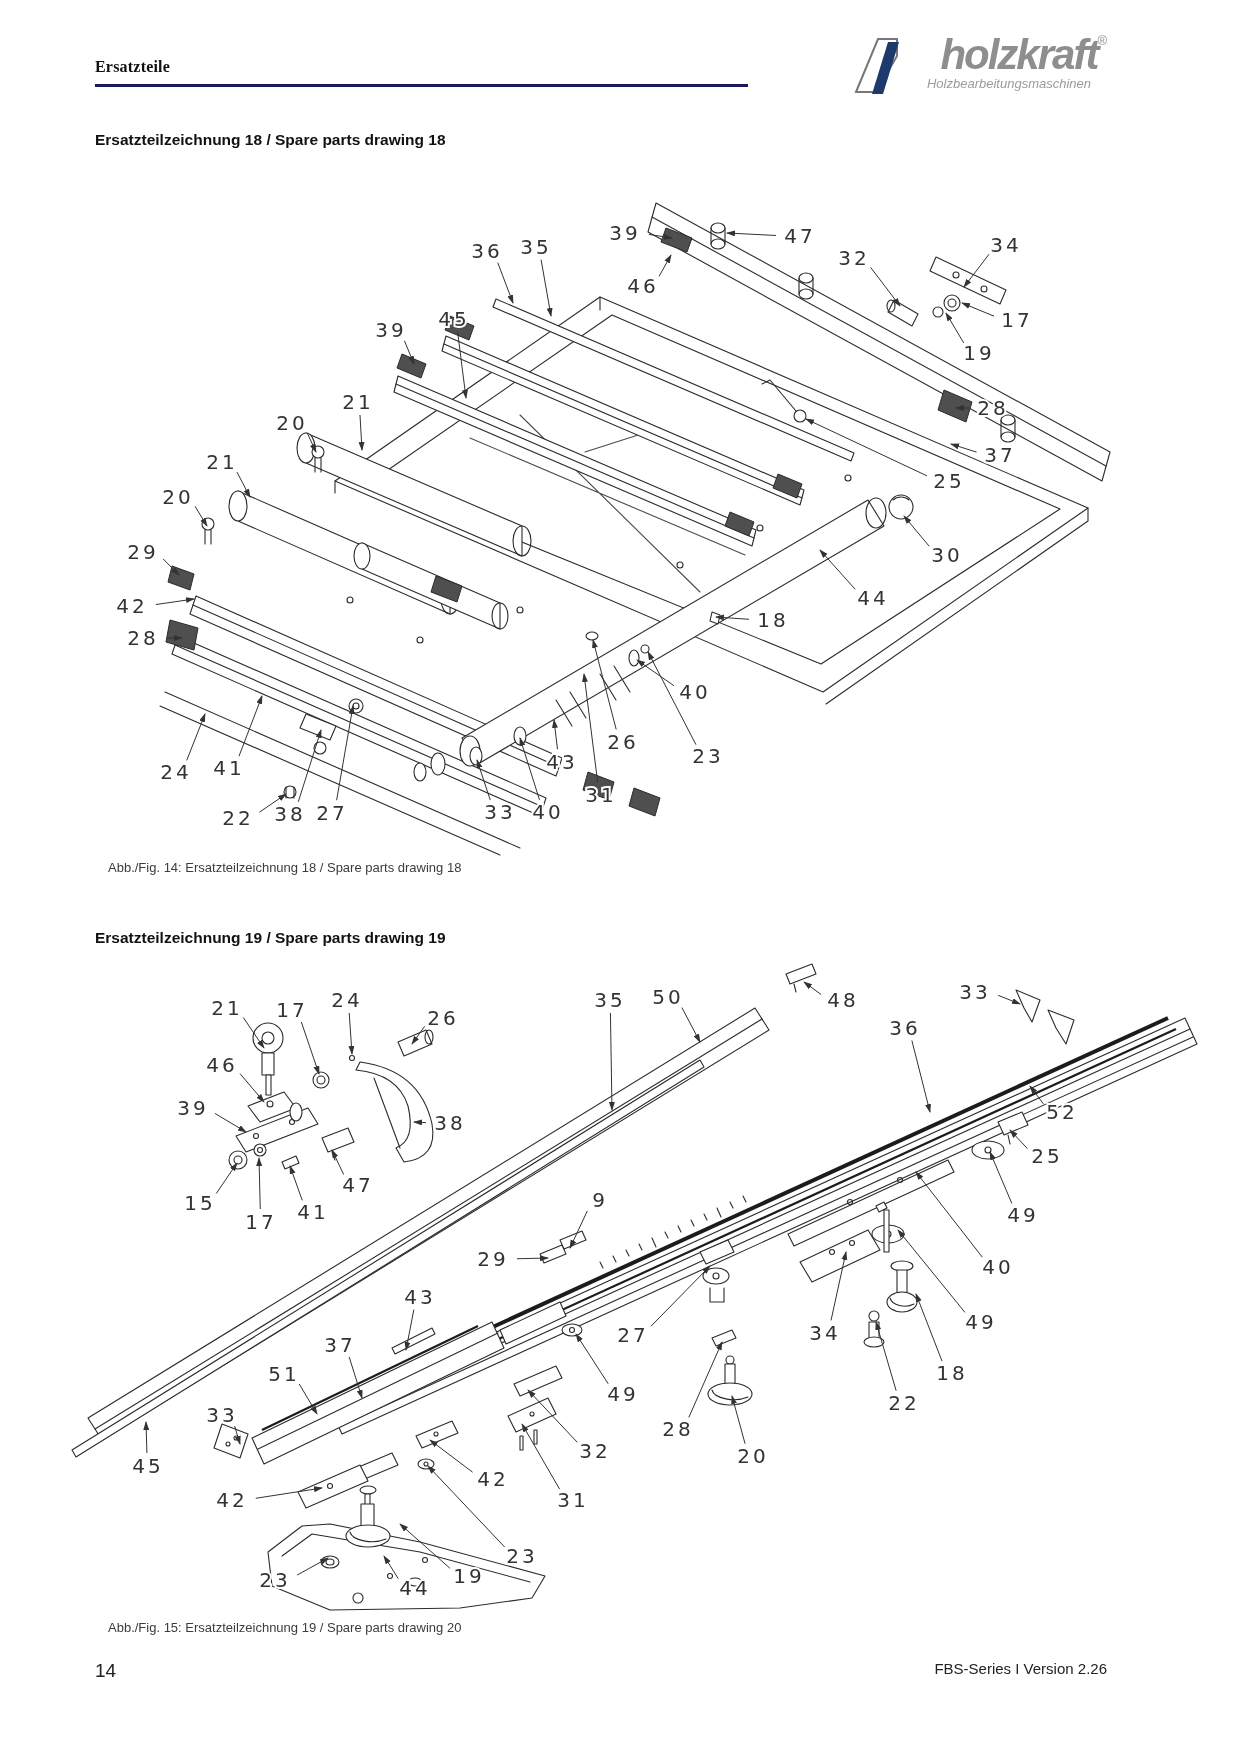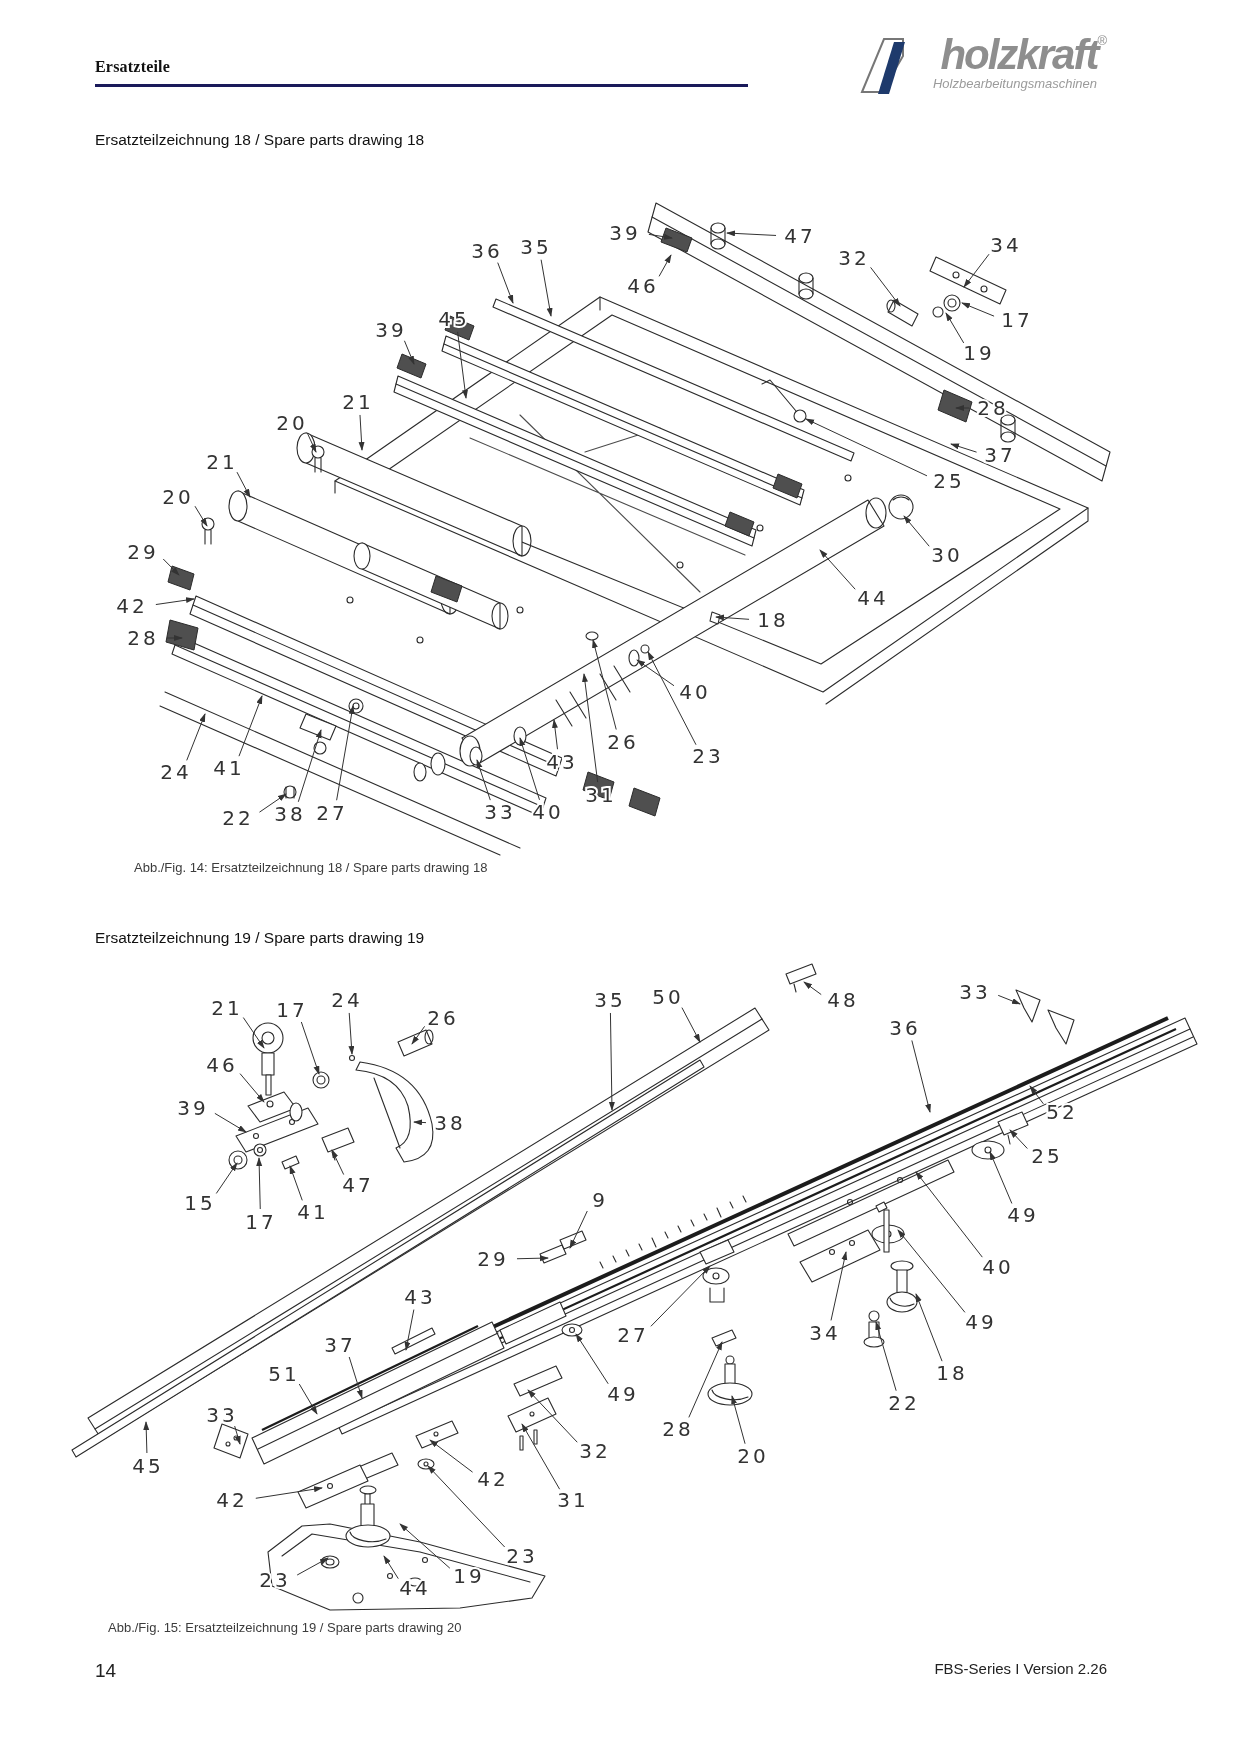--- a/index.html
+++ b/index.html
@@ -6,26 +6,26 @@
   body{width:1240px;height:1754px;position:relative;background:#ffffff;
        font-family:"Liberation Sans", sans-serif;color:#111;overflow:hidden;}
   .abs{position:absolute;}
   
   #section-head{left:95px;top:58px;font-size:16px;font-weight:bold;letter-spacing:.2px;font-family:Liberation Serif, serif;}
   #head-rule{left:95px;top:84px;width:653px;height:3px;background:#1a1a5a;}
   #logo{right:133px;top:34px;display:flex;align-items:flex-start;gap:23px;}
   #logo .brand-wrap{text-align:right;line-height:1;}
   #logo .brand{font-size:42px;font-weight:bold;font-style:italic;color:#8e8e8e;letter-spacing:-2px;}
   #logo .reg{font-size:13px;color:#8e8e8e;vertical-align:top;font-style:normal;}
-  #logo .tagline{font-size:13px;font-style:italic;color:#9b9b9b;margin-top:1px;margin-right:10px;}
-  .fig-title{left:95px;font-size:15.5px;font-weight:normal;}
+  #logo .tagline{font-size:13px;font-style:italic;color:#9b9b9b;margin-top:1px;margin-right:16px;}
+  .fig-title{left:95px;font-size:15.5px;font-weight:bold;}
   #title-18{top:131px;}
   #title-19{top:929px;}
   .fig-caption{left:108px;font-size:13px;color:#3c3c3c;}
-  #caption-14{top:860px;margin-left:26px;}
+  #caption-14{top:860px;}
   #caption-15{top:1620px;}
   #footer-page{left:95px;top:1660px;font-size:19px;color:#222;}
   #footer-right{right:133px;top:1660px;font-size:15px;color:#222;text-align:right;}
   
   svg#art{position:absolute;left:0;top:0;}
   .ln{fill:none;stroke:#2b2b2b;stroke-width:1.1;stroke-linejoin:round;stroke-linecap:round;}
   .wh{fill:#ffffff;stroke:#2b2b2b;stroke-width:1.1;stroke-linejoin:round;}
   .dk{fill:#4f4f4f;stroke:#2b2b2b;stroke-width:1;stroke-linejoin:round;}
   .hv{fill:none;stroke:#1c1c1c;stroke-width:4;stroke-linecap:butt;}
   .hv2{fill:none;stroke:#1c1c1c;stroke-width:2.2;stroke-linecap:butt;}

